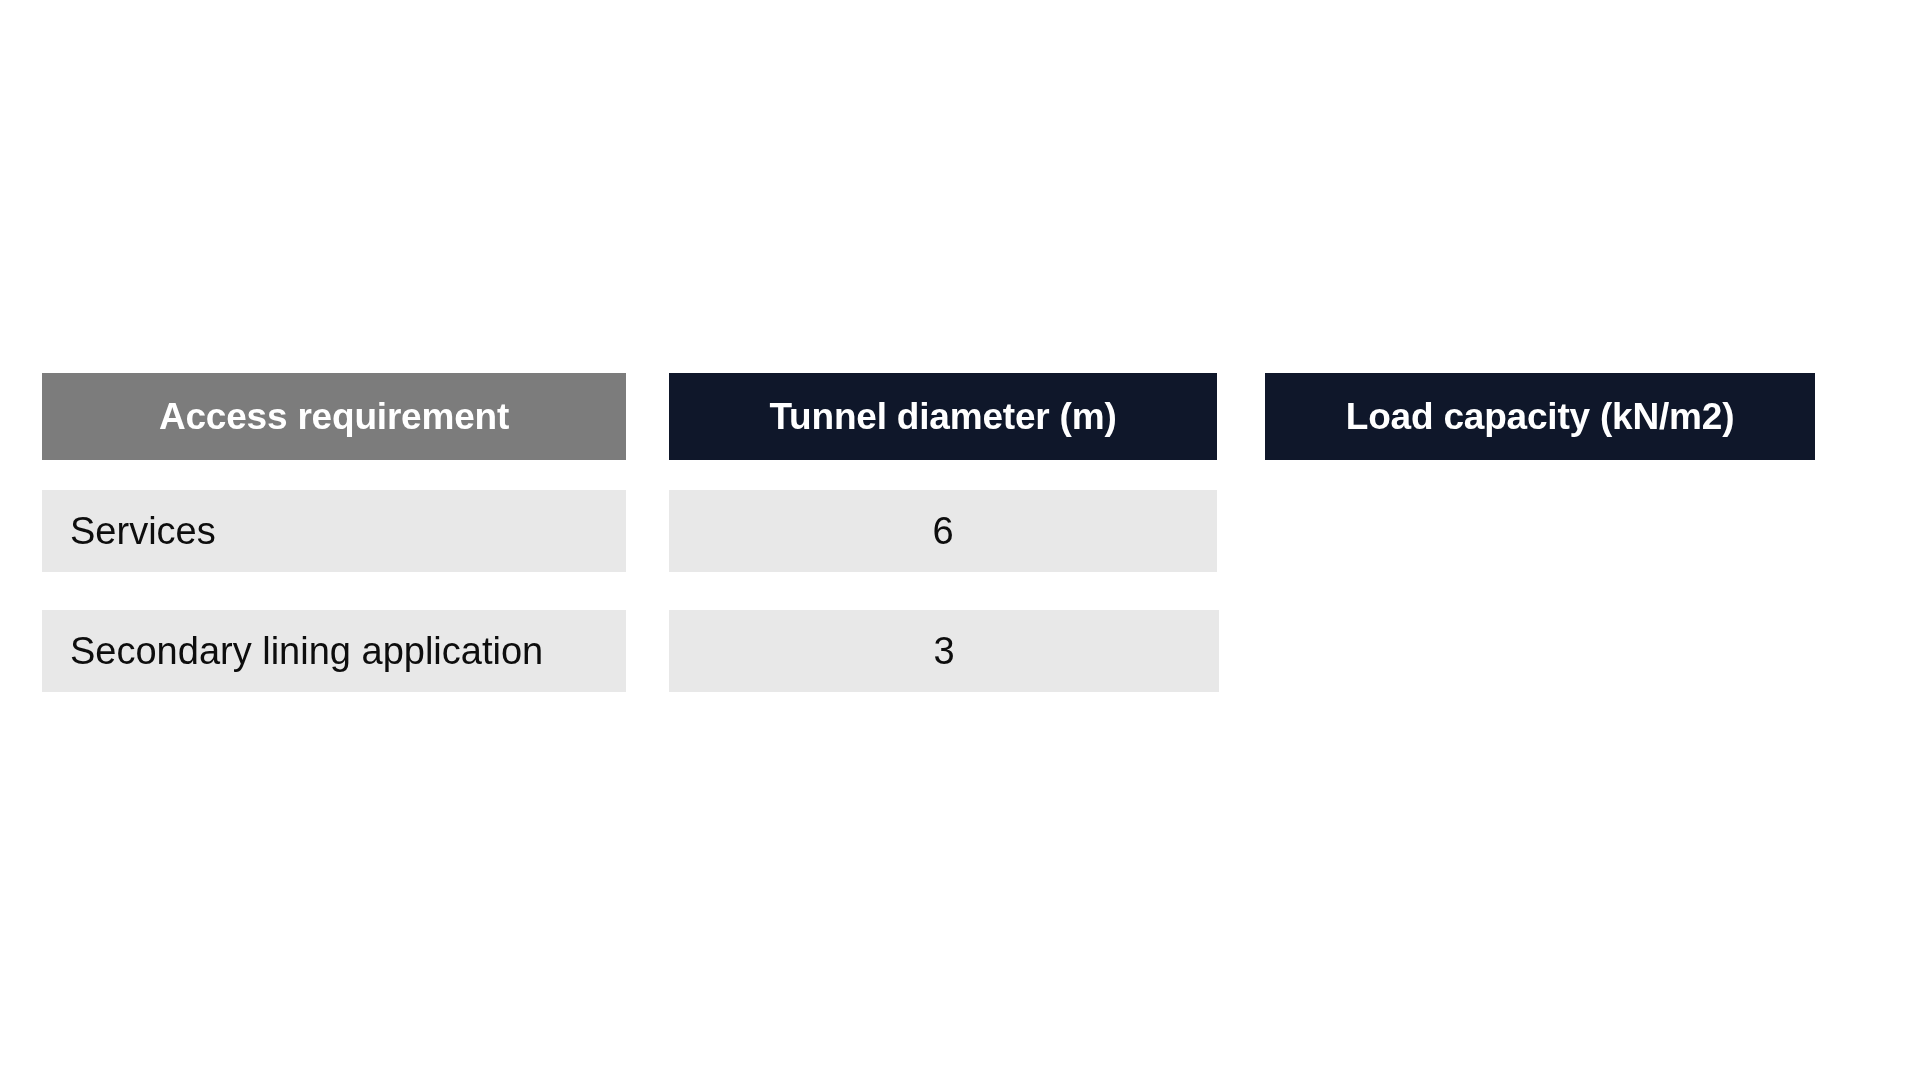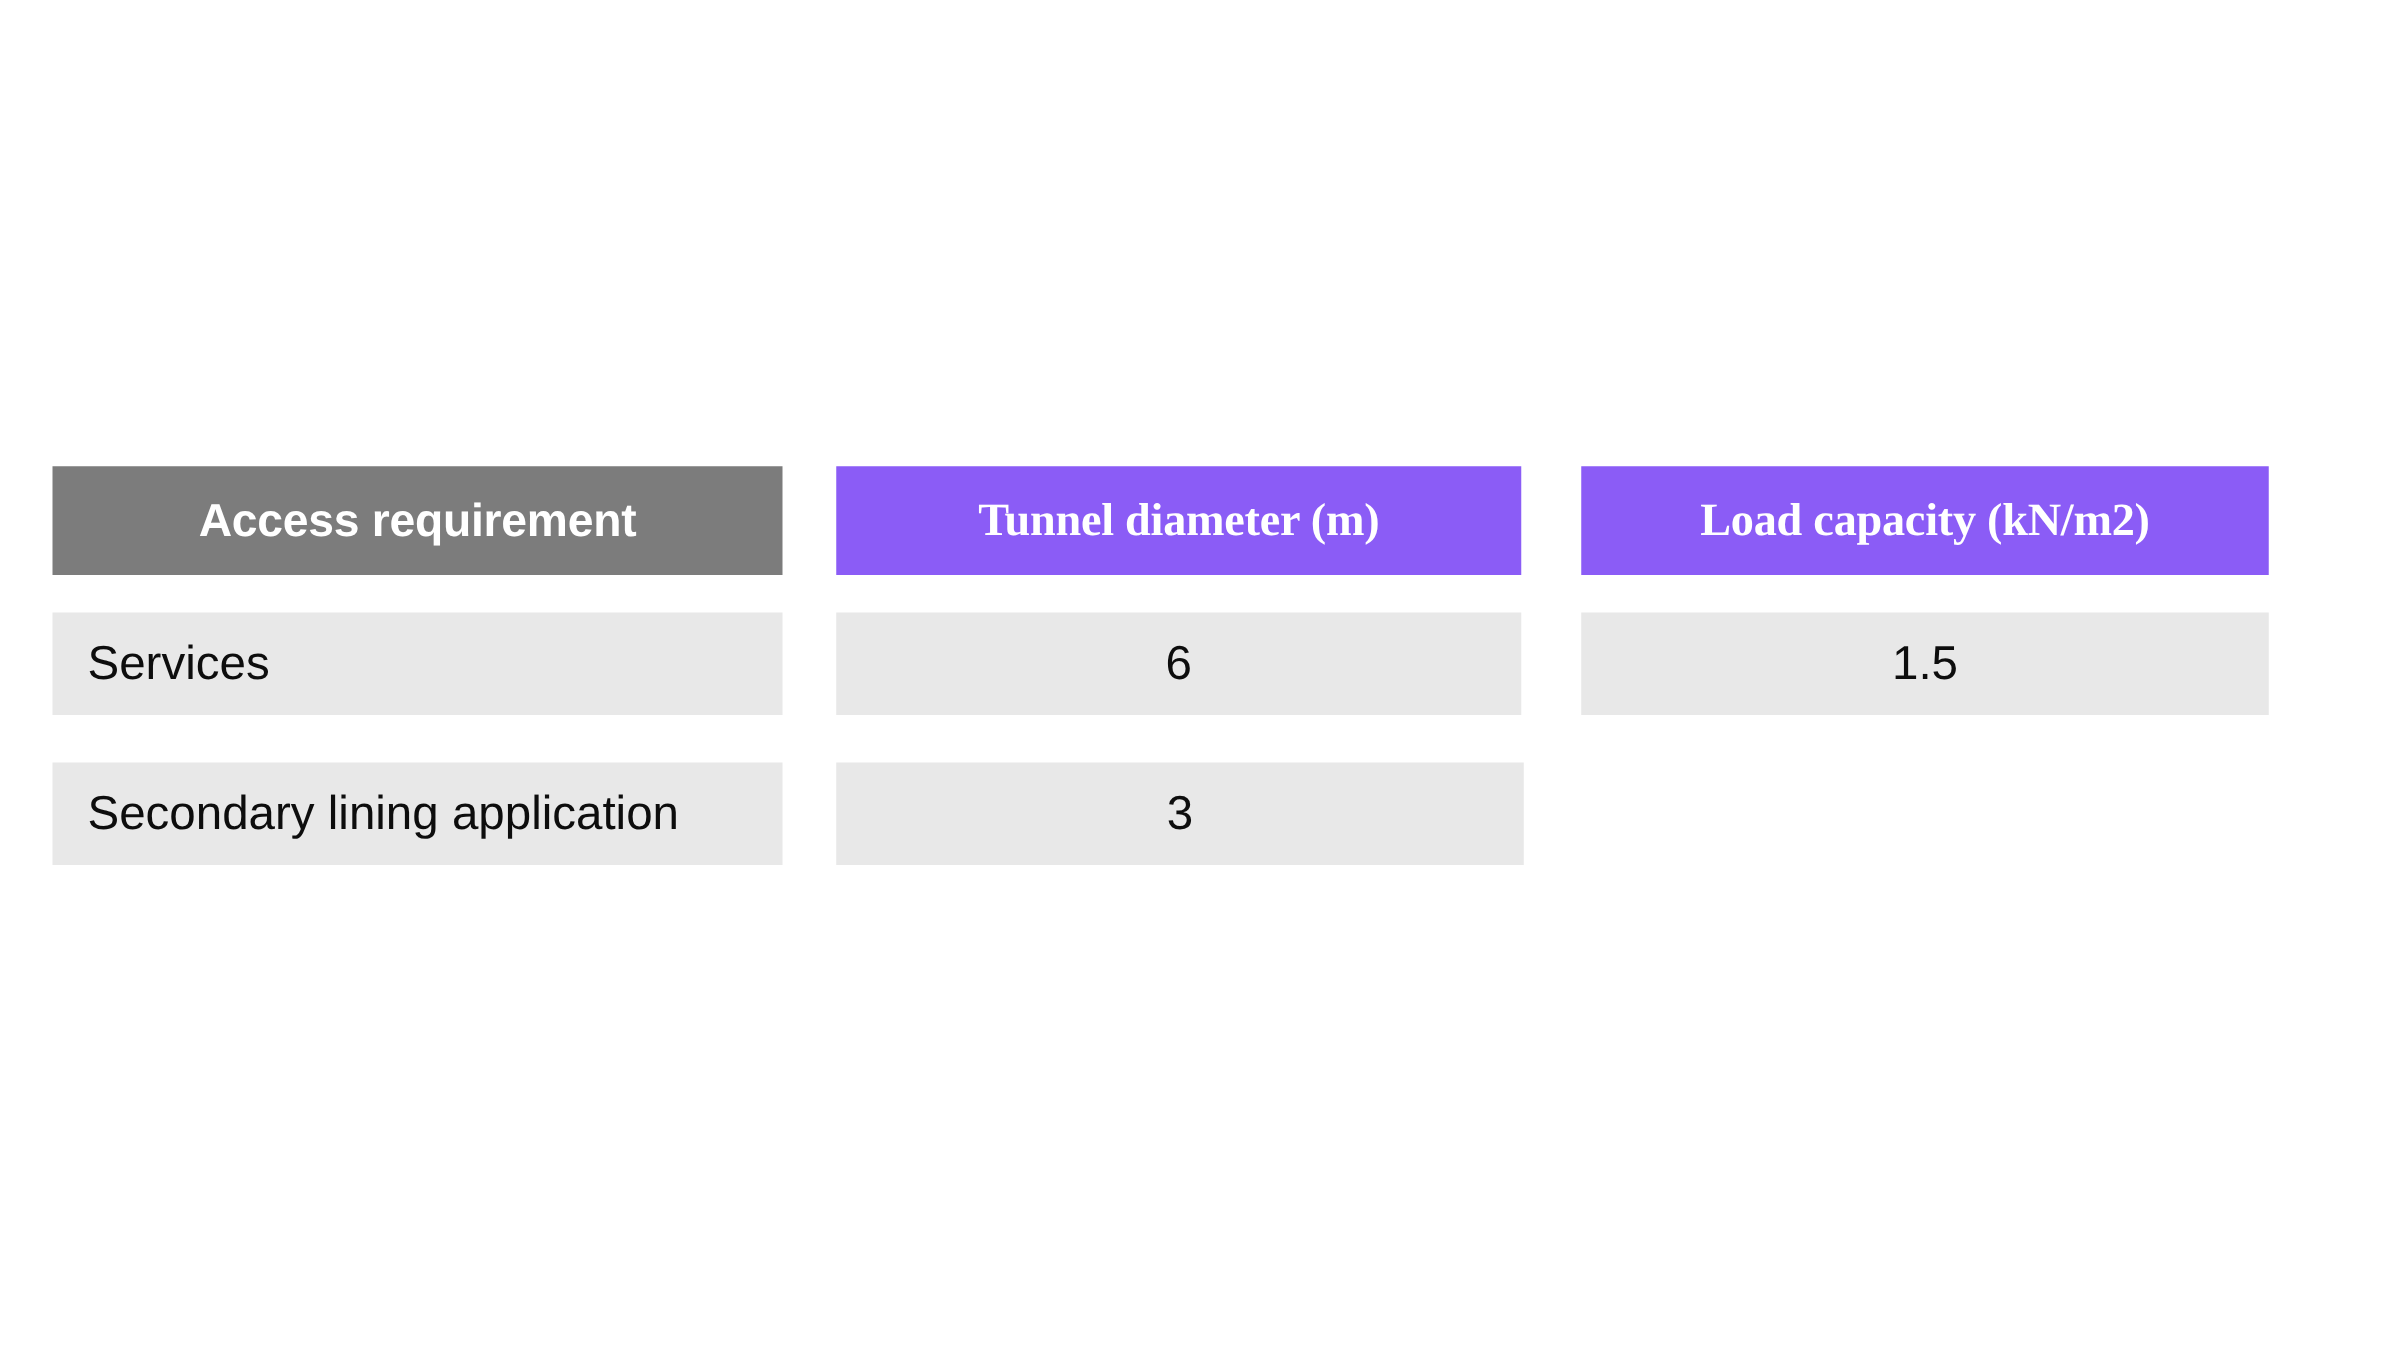--- a/index.html
+++ b/index.html
@@ -52,21 +52,21 @@
     color: #ffffff;
     font-weight: bold;
     font-size: 37px;
     letter-spacing: -0.2px;
     line-height: 1;
   }
   .header-cell.align-center { justify-content: center; }
   .header-cell.align-left   { justify-content: center; }
 
   .hdr-bg-gray { background: #7c7c7c; }
-  .hdr-bg-red  { background: #8b5cf6; font-family: Liberation Serif, serif; }
+  .hdr-bg-red  { background: #0f172a; }
 
   
   .body-row { height: 82px; }
   .body-row + .body-row { margin-top: 38px; }
 
   .body-cell {
     height: 82px;
     background: #e8e8e8;
     color: #0d0d0d;
     font-size: 38px;
@@ -100,23 +100,20 @@
       </div>
     </div>
 
     <div class="table-row body-row">
       <div class="cell col-0 body-cell align-left">
         <span class="cell-text">Services</span>
       </div>
       <div class="cell col-1 body-cell align-center">
         <span class="cell-text">6</span>
       </div>
-      <div class="cell col-2 body-cell align-center">
-        <span class="cell-text">1.5</span>
-      </div>
     </div>
 
     <div class="table-row body-row">
       <div class="cell col-0 body-cell align-left">
         <span class="cell-text">Secondary lining application</span>
       </div>
       <div class="cell col-2 body-cell align-center">
         <span class="cell-text">3</span>
       </div>
     </div>

